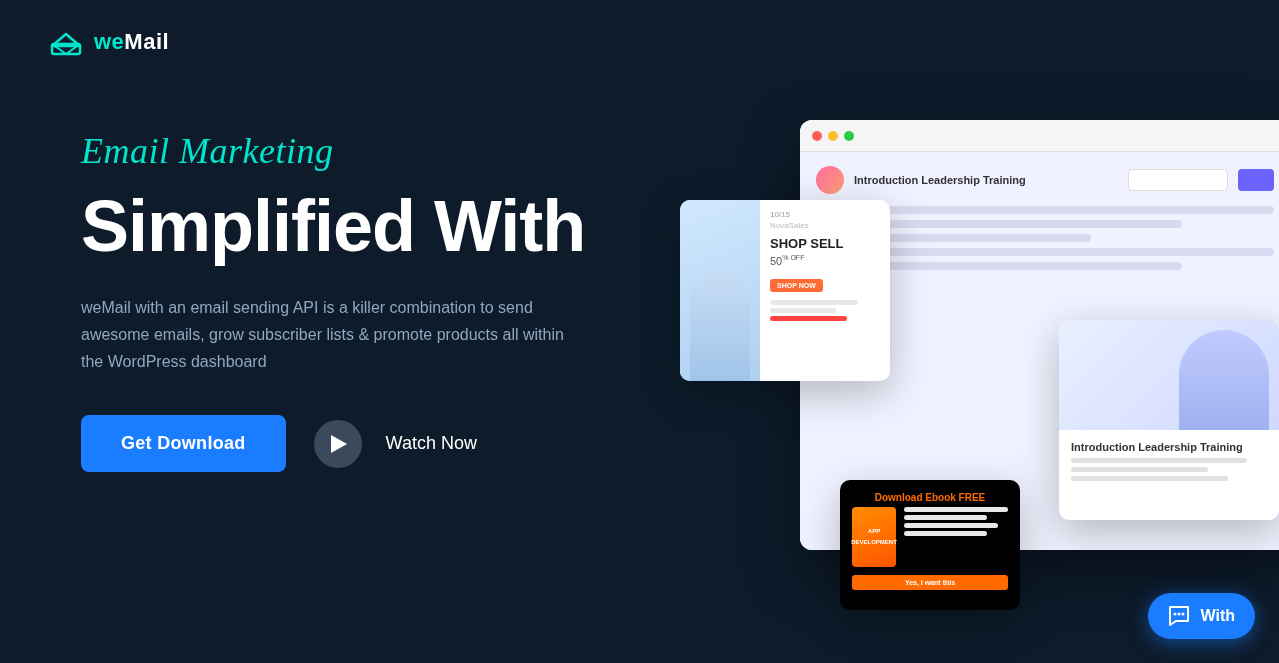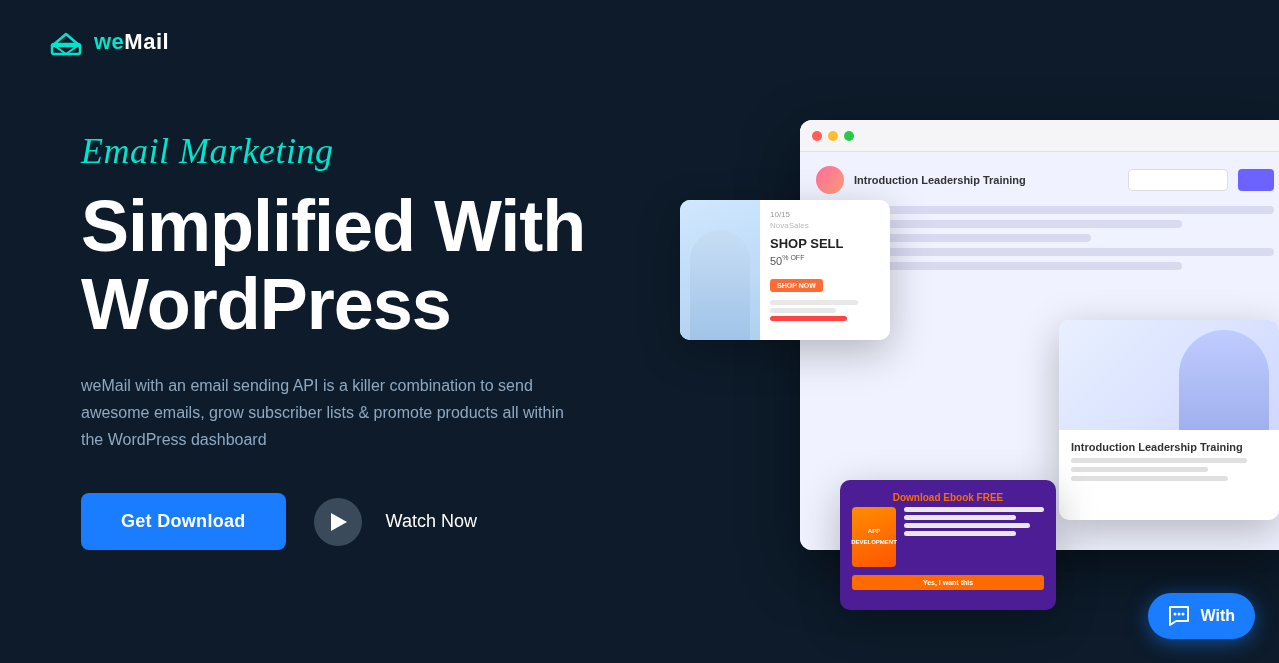--- a/index.html
+++ b/index.html
@@ -197,21 +197,21 @@
     .email-line.short { width: 60%; }
     .email-line.medium { width: 80%; }
     .email-line.full { width: 100%; }
 
     
     .card-promo {
       position: absolute;
       top: 80px;
       left: -60px;
       width: 210px;
-      height: 140px;
+      height: 181px;
       background: #ffffff;
       border-radius: 10px;
       box-shadow: 0 12px 40px rgba(0,0,0,0.25);
       overflow: hidden;
       display: flex;
     }
     .card-promo-img {
       width: 80px;
       background: linear-gradient(160deg, #d0e8ff 0%, #b0d0f0 100%);
       display: flex;
@@ -338,23 +338,23 @@
     }
     .training-line.w90 { width: 90%; }
     .training-line.w70 { width: 70%; }
     .training-line.w80 { width: 80%; }
 
     
     .card-ebook {
       position: absolute;
       top: 360px;
       left: 100px;
-      width: 216px;
+      width: 180px;
       height: 130px;
-      background: #4c1d95;
+      background: #000000;
       border-radius: 10px;
       box-shadow: 0 12px 40px rgba(0,0,0,0.25);
       overflow: hidden;
       padding: 12px;
     }
     .ebook-title {
       font-size: 10px;
       font-weight: 700;
       color: #ff6b00;
       margin-bottom: 4px;
@@ -443,21 +443,20 @@
   </svg>
   <div class="logo-text">
     <span>we</span><span style="color:#ffffff">Mail</span>
   </div>
 </div>
 
 <div class="hero-left">
   <div class="hero-tagline">Email Marketing</div>
   <div class="hero-title">
     <span>Simplified With</span><br>
-    <span>WordPress</span>
   </div>
   <div class="hero-desc">weMail with an email sending API is a killer combination to send awesome emails, grow subscriber lists &amp; promote products all within the WordPress dashboard</div>
   <div class="hero-actions">
     <button class="btn-get-started">Get Download</button>
     <div class="watch-now-group">
       <div class="play-btn"></div>
       <span class="watch-now-text">Watch Now</span>
     </div>
   </div>
 </div>

